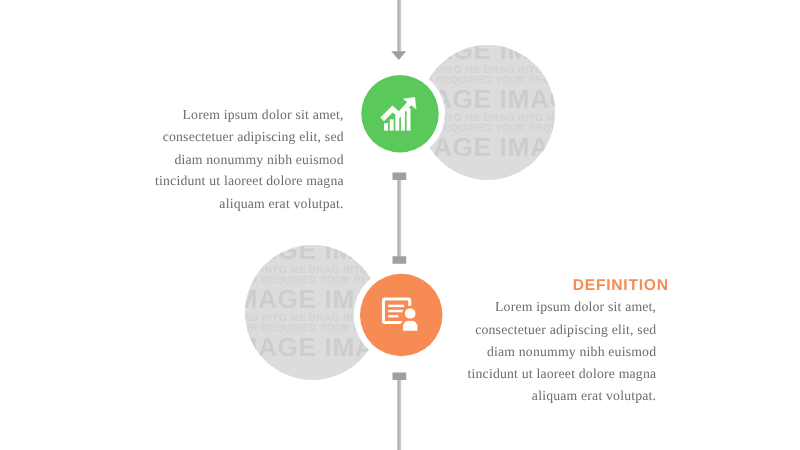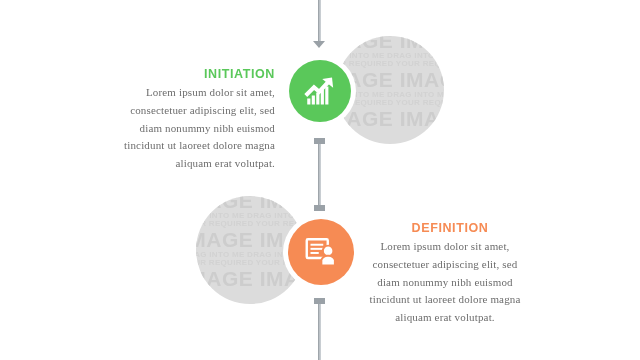--- a/index.html
+++ b/index.html
@@ -98,21 +98,21 @@
   }
   .block-body {
     position: absolute;
     font-family: "Liberation Serif", serif;
     font-size: 11px;
     line-height: 1.62;
     color: #6d6d6d;
     letter-spacing: 0.15px;
   }
   .align-right { text-align: right; }
-  .align-left  { text-align: center; }
+  .align-left  { text-align: right; }
 </style>
 </head>
 <body>
 
 <div id="stage">
 
   <div class="connector shade" style="top:-2px; height:44px;"></div>
   <div class="cap tri" style="top:41px;"></div>
 
   <div class="connector shade" style="top:140px; height:70px;"></div>
@@ -143,21 +143,20 @@
         <rect x="19" y="26" width="4.2" height="16" fill="#ffffff"></rect>
         <rect x="25" y="22" width="4.2" height="20" fill="#ffffff"></rect>
         <rect x="31" y="18" width="4.2" height="24" fill="#ffffff"></rect>
 
         <path d="M5 30 L16 19 L23 25 L36 11" stroke="#ffffff" stroke-width="5.4" fill="none" stroke-linejoin="miter" stroke-linecap="butt"></path>
         <path d="M40 6 L41.5 19.5 L27 8 Z" fill="#ffffff"></path>
       </svg>
     </span>
   </div>
 
-  <div class="block-title align-right" style="left:120px; top:67px; width:155px; color:#5ac85a;">INITIATION</div>
   <div class="block-body align-right" style="left:113px; top:84px; width:162px;">Lorem ipsum dolor sit amet, consectetuer adipiscing elit, sed diam nonummy nibh euismod tincidunt ut laoreet dolore magna aliquam erat volutpat.</div>
 
   <div class="placeholder" style="left:196px; top:196px; width:108px; height:108px;">
     <div class="ph-text">
       <div class="ph-row-big">IMAGE   IMAGE</div>
       <div class="ph-row-small">DRAG INTO ME   DRAG INTO ME</div>
       <div class="ph-row-small">YOUR REQUIRED   YOUR REQUIRED</div>
       <div class="ph-row-big">IMAGE   IMAGE</div>
       <div class="ph-row-small">DRAG INTO ME   DRAG INTO ME</div>
       <div class="ph-row-small">YOUR REQUIRED   YOUR REQUIRED</div>

